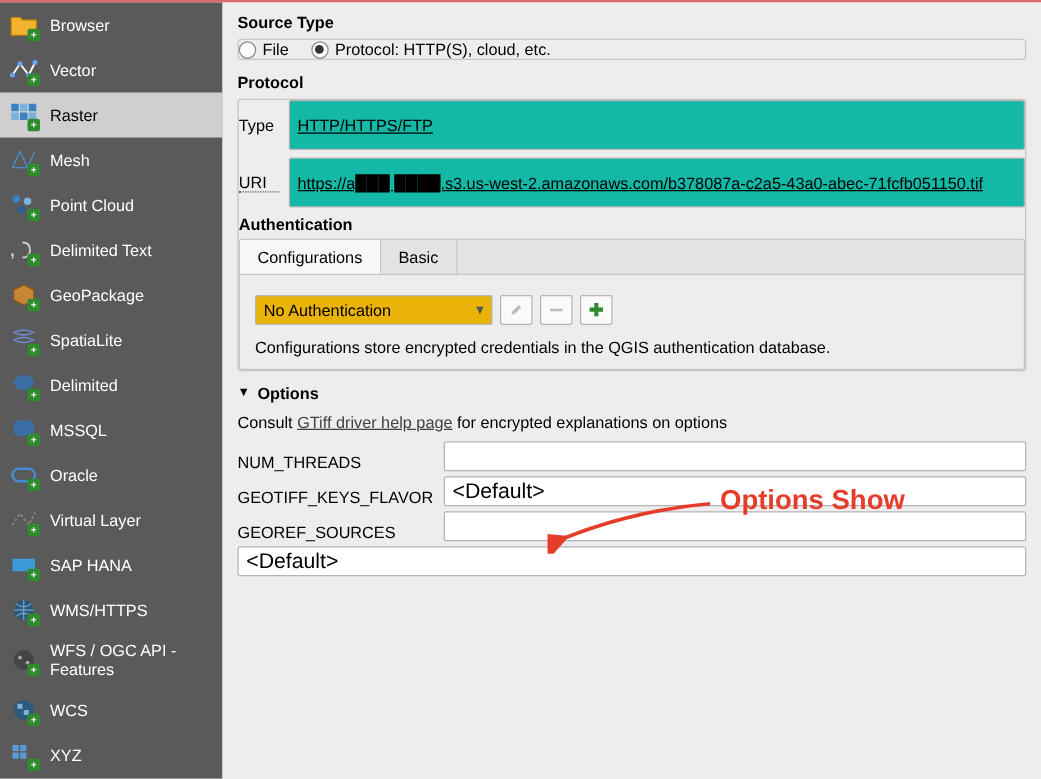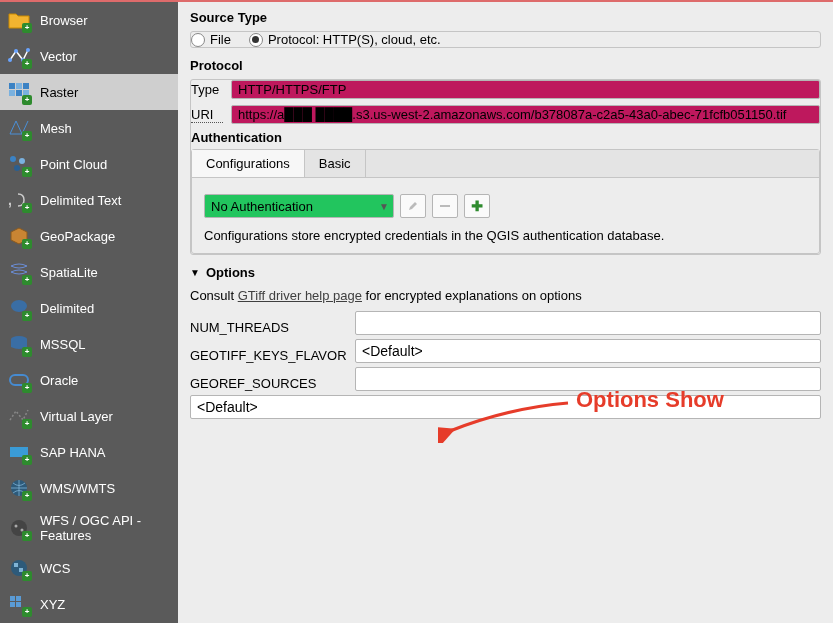--- a/index.html
+++ b/index.html
@@ -16,45 +16,45 @@
   .section-title { font-weight: bold; font-size: 13px; margin-bottom: 6px; }
   .panel { border: 1px solid #c5c5c5; background: #ededed; border-radius: 3px; margin-bottom: 10px; }
 
   .radio-row { display: flex; align-items: center; gap: 18px; }
   .radio-group { display: flex; align-items: center; gap: 5px; }
   .radio { width: 14px; height: 14px; border: 1px solid #888; border-radius: 50%; background: #fff; display: flex; align-items: center; justify-content: center; }
   .radio.checked::after { content: ""; width: 7px; height: 7px; background: #333; border-radius: 50%; }
 
   .field-row { display: flex; align-items: center; gap: 8px; margin-bottom: 6px; }
   .field-label { width: 32px; }
-  .text-input { flex: 1; border: 1px solid #b5b5b5; background: #be185d; padding: 3px 6px; font-size: 13px; height: 19px; border-radius: 2px; }
+  .text-input { flex: 1; border: 1px solid #b5b5b5; background: #14b8a6; padding: 3px 6px; font-size: 13px; height: 40px; border-radius: 2px; text-decoration: underline; }
   .uri-label { border-bottom: 1px dotted #555; }
 
   .auth-group { margin-top: 6px; }
   .auth-title { font-weight: bold; margin-bottom: 4px; }
   .auth-panel { border: 1px solid #c5c5c5; background: #ededed; border-radius: 3px; padding: 0; }
   .tabs { display: flex; border-bottom: 1px solid #c5c5c5; background: #e4e4e4; }
   .tab { padding: 6px 14px; font-size: 13px; cursor: pointer; border-right: 1px solid #c5c5c5; }
   .tab.active { background: #f7f7f7; }
   .tab-body { padding: 10px 12px; }
   .auth-select-row { display: flex; align-items: center; gap: 6px; margin: 6px 0 10px 0; }
-  .combo { display: flex; align-items: center; border: 1px solid #b5b5b5; background: #22c55e; width: 190px; height: 24px; border-radius: 2px; padding-left: 6px; justify-content: space-between; }
+  .combo { display: flex; align-items: center; border: 1px solid #b5b5b5; background: #eab308; width: 190px; height: 24px; border-radius: 2px; padding-left: 6px; justify-content: space-between; }
   .combo .arrow { width: 18px; text-align: center; color: #555; font-size: 10px; }
   .small-btn { width: 26px; height: 24px; border: 1px solid #b5b5b5; background: #fafafa; border-radius: 2px; display: flex; align-items: center; justify-content: center; cursor: pointer; color: #888; }
   .small-btn.plus { color: #2e8b2e; font-weight: bold; font-size: 14px; }
 
   .options-header { display: flex; align-items: center; gap: 6px; cursor: pointer; margin: 6px 0 8px 0; }
   .disclosure { font-size: 10px; }
 
   .help-line { font-size: 13px; margin-bottom: 8px; }
   .link { color: #404040; text-decoration: underline; cursor: pointer; }
 
   .opt-row { display: flex; align-items: flex-end; margin-bottom: 4px; }
   .opt-label { width: 165px; font-size: 13px; }
-  .opt-input { flex: 1; border: 1px solid #b5b5b5; background: #fff; height: 24px; padding: 0 6px; border-radius: 2px; font-size: 14px; }
+  .opt-input { flex: 1; border: 1px solid #b5b5b5; background: #fff; height: 24px; padding: 0 6px; border-radius: 2px; font-size: 17px; }
 
   .annotation { position: absolute; left: 260px; top: 385px; pointer-events: none; font-size: 22px; font-weight: 700; color: #e63c2a; }
   .annotation svg { position: absolute; }
   .annotation-text { position: absolute; left: 138px; top: 0; white-space: nowrap; }
 </style>
 </head>
 <body>
 
 <div class="app">
 
@@ -204,21 +204,21 @@
     </div>
 
     <div class="sidebar-item">
       <span class="sidebar-icon">
         <svg width="22" height="20" viewBox="0 0 22 20">
             <circle cx="11" cy="10" r="8" fill="#2d5a7a"></circle>
             <path d="M3 10 h16 M11 2 v16 M5 5 q6 5 12 0 M5 15 q6 -5 12 0" stroke="#7fb3d5" stroke-width="0.8" fill="none"></path>
           </svg>
         <span class="plus-badge">+</span>
       </span>
-      <span>WMS/WMTS</span>
+      <span>WMS/HTTPS</span>
     </div>
 
     <div class="sidebar-item">
       <span class="sidebar-icon">
         <svg width="22" height="20" viewBox="0 0 22 20">
             <circle cx="11" cy="10" r="8" fill="#444"></circle>
             <circle cx="8" cy="8" r="1.5" fill="#aaa"></circle>
             <circle cx="14" cy="12" r="1.5" fill="#aaa"></circle>
           </svg>
         <span class="plus-badge">+</span>

